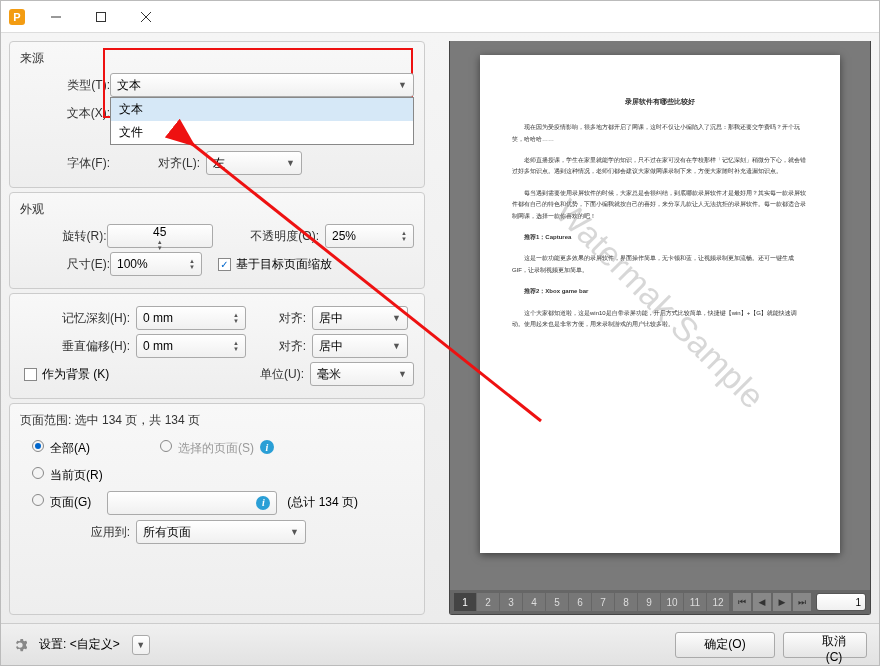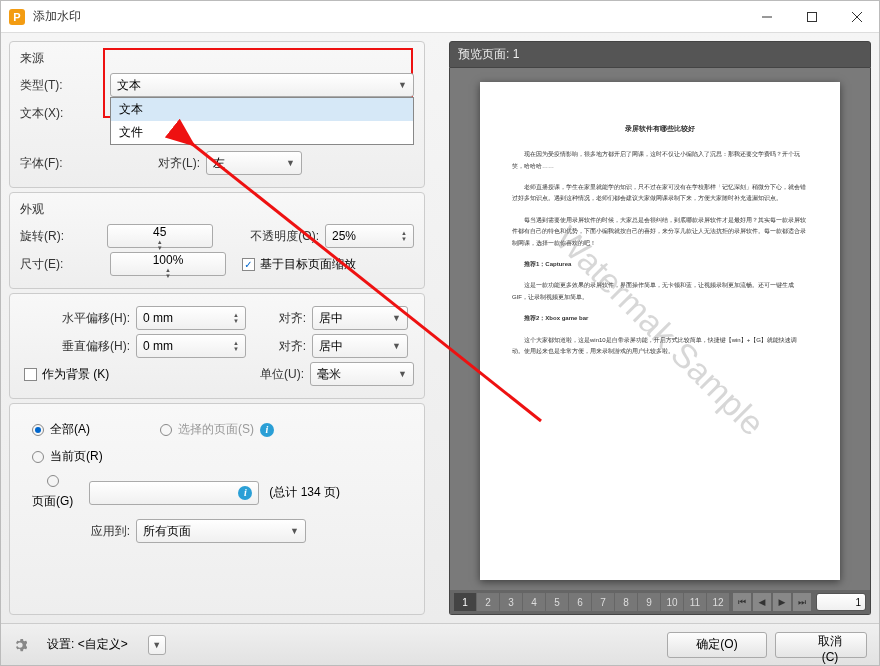--- a/index.html
+++ b/index.html
@@ -9,66 +9,65 @@
 .titlebar .icon { width: 16px; height: 16px; background: #f39c12; border-radius: 3px; margin: 0 8px; display: flex; align-items: center; justify-content: center; color: #fff; font-weight: bold; font-size: 11px; }
 .titlebar .title { font-size: 12px; color: #333; flex: 1; }
 .winbtns { display: flex; }
 .winbtn { width: 45px; height: 32px; display: flex; align-items: center; justify-content: center; cursor: pointer; font-size: 12px; }
 .mainarea { flex: 1; display: flex; background: linear-gradient(#f5f5f5, #ececec); padding: 8px; gap: 24px; min-height: 0; }
 .leftpanel { width: 416px; display: flex; flex-direction: column; gap: 4px; }
 .rightpanel { flex: 1; display: flex; flex-direction: column; }
 .group { border: 1px solid #ccc; border-radius: 4px; background: linear-gradient(#f8f8f8,#eeeeee); padding: 8px 10px; position: relative; }
 .group-title { font-size: 12px; color: #333; margin-bottom: 6px; }
 .row { display: flex; align-items: center; margin: 4px 0; font-size: 12px; }
-.row label { color: #333; }
+.row label { color: #333; text-align: right; }
 .lbl-w { width: 90px; }
 .lbl-w2 { width: 80px; text-align: right; margin-left: 10px; }
 select, input[type=text], .spin, .combo { height: 24px; border: 1px solid #aaa; border-radius: 3px; background: linear-gradient(#fff,#f0f0f0); font-size: 12px; padding: 0 6px; }
 .combo { display: flex; align-items: center; justify-content: space-between; cursor: pointer; position: relative; }
 .combo .arrow { font-size: 9px; color: #555; }
 .spin { display: flex; align-items: center; justify-content: space-between; }
 .spin .val { flex: 1; }
 .spin .arrows { display: flex; flex-direction: column; font-size: 6px; line-height: 6px; color: #555; }
 .btn { height: 26px; border: 1px solid #aaa; border-radius: 3px; background: linear-gradient(#fdfdfd,#e5e5e5); padding: 0 20px; font-size: 12px; cursor: pointer; }
 .chk { display: flex; align-items: center; gap: 5px; }
 .chkbox { width: 13px; height: 13px; border: 1px solid #888; background: #fff; display: flex; align-items: center; justify-content: center; font-size: 10px; color: #06c; }
-.radio-row { display: flex; align-items: center; gap: 6px; margin: 5px 0; font-size: 12px; }
+.radio-row { display: flex; align-items: flex-start; gap: 6px; margin: 5px 0; font-size: 12px; }
 .radio { width: 12px; height: 12px; border: 1px solid #888; border-radius: 50%; display: flex; align-items: center; justify-content: center; }
 .radio.sel::after { content: ""; width: 6px; height: 6px; background: #06c; border-radius: 50%; }
 .source-hl { border: 2px solid #e11; position: absolute; pointer-events: none; }
 .dropdown-list { position: absolute; background: #fff; border: 1px solid #888; z-index: 10; }
 .dropdown-list .ditem { padding: 3px 8px; font-size: 12px; cursor: pointer; }
 .dropdown-list .ditem.sel { background: #d6e8f7; }
 .preview-title { font-size: 12px; color: #eee; background: #555; border: 1px solid #444; border-radius: 3px 3px 0 0; padding: 4px 8px; }
 .preview-body { flex: 1; background: #7a7a7a; border: 1px solid #444; border-top: 0; border-radius: 0 0 3px 3px; display: flex; flex-direction: column; min-height: 0; }
 .page-canvas { flex: 1; padding: 14px; display: flex; justify-content: center; min-height: 0; }
 .page { background: #fff; width: 360px; height: 498px; box-shadow: 0 2px 8px rgba(0,0,0,.5); padding: 40px 32px; font-size: 6px; line-height: 1.9; color: #333; position: relative; overflow: hidden; }
 .page h4 { text-align: center; font-size: 7px; margin: 0 0 14px; font-weight: bold; }
 .page p { margin: 0 0 10px; text-indent: 12px; }
 .wm { position: absolute; left: 50%; top: 50%; transform: translate(-50%,-50%) rotate(45deg); font-size: 34px; color: rgba(140,140,140,.35); font-weight: normal; white-space: nowrap; }
 .pager { background: #666; display: flex; align-items: center; height: 24px; padding: 0 4px; gap: 1px; }
 .pnum { width: 22px; height: 18px; background: #777; color: #ddd; font-size: 10px; display: flex; align-items: center; justify-content: center; cursor: pointer; }
 .pnum.active { background: #444; color: #fff; }
 .pager .nav { width: 18px; height: 18px; background: #888; color: #333; font-size: 9px; display: flex; align-items: center; justify-content: center; margin-left: 1px; cursor: pointer; }
 .pager input { width: 50px; height: 18px; margin-left: 4px; font-size: 10px; text-align: right; padding: 0 4px; border: 1px solid #555; }
 .footer { height: 42px; background: linear-gradient(#f0f0f0,#e2e2e2); border-top: 1px solid #ccc; display: flex; align-items: center; padding: 0 12px; gap: 8px; }
 .footer .spacer { flex: 1; }
-.settings { display: flex; align-items: center; gap: 20px; font-size: 12px; }
+.settings { display: flex; align-items: center; gap: 12px; font-size: 12px; }
 .gear { width: 14px; height: 14px; display: inline-block; }
 .info-ico { width: 14px; height: 14px; background: #2a9fd6; color: #fff; border-radius: 50%; font-size: 10px; font-style: italic; font-weight: bold; display: inline-flex; align-items: center; justify-content: center; font-family: Georgia, serif; }
 .arrow-svg { position: absolute; pointer-events: none; z-index: 20; }
 .dis { color: #999; }
 </style>
 </head>
 <body>
 
 <div class="window">
   <div class="titlebar">
     <div class="icon">P</div>
-    <div class="title">添加水印</div>
     <div class="winbtns">
       <div class="winbtn">
         <svg width="10" height="10">
             <line x1="0" y1="5" x2="10" y2="5" stroke="#333"></line>
           </svg>
       </div>
       <div class="winbtn">
         <svg width="10" height="10">
             <rect x="0.5" y="0.5" width="9" height="9" fill="none" stroke="#333"></rect>
           </svg>
@@ -134,37 +133,37 @@
           <div class="spin" style="width:92px; margin-left:6px;">
             <span class="val">25%</span>
             <span class="arrows">
                 <span>▲</span>
                 <span>▼</span>
               </span>
           </div>
         </div>
         <div class="row">
           <label class="lbl-w">尺寸(E):</label>
-          <div class="spin" style="width:116px;flex-direction:column;">
+          <div class="spin" style="width:92px;">
             <span class="val">100%</span>
             <span class="arrows">
                 <span>▲</span>
                 <span>▼</span>
               </span>
           </div>
           <div class="chk" style="margin-left:16px;">
             <div class="chkbox">✓</div>
             <span>基于目标页面缩放</span>
           </div>
         </div>
       </div>
 
       <div class="group">
         <div class="row">
-          <label style="width:110px; text-align:right;">水平偏移(H):</label>
+          <label style="width:110px; text-align:right;">记忆深刻(H):</label>
           <div class="spin" style="width:110px; margin-left:6px;">
             <span class="val">0 mm</span>
             <span class="arrows">
                 <span>▲</span>
                 <span>▼</span>
               </span>
           </div>
           <label style="width:60px; text-align:right;">对齐:</label>
           <div class="combo" style="width:96px; margin-left:6px;">
             <span>居中</span>
@@ -194,57 +193,57 @@
           <div style="flex:1;"></div>
           <label style="width:60px; text-align:right;">单位(U):</label>
           <div class="combo" style="width:104px; margin-left:6px;">
             <span>毫米</span>
             <span class="arrow">▼</span>
           </div>
         </div>
       </div>
 
       <div class="group" style="flex:1;">
+        <div class="group-title">页面范围: 选中 134 页，共 134 页</div>
         <div class="row">
           <div class="radio-row" style="margin-left:12px;">
             <div class="radio sel"></div>
             <span>全部(A)</span>
           </div>
           <div class="radio-row dis" style="margin-left:70px;">
             <div class="radio"></div>
             <span>选择的页面(S)</span>
             <span class="info-ico">i</span>
           </div>
         </div>
         <div class="radio-row" style="margin-left:12px;">
           <div class="radio"></div>
           <span>当前页(R)</span>
         </div>
         <div class="row">
-          <div class="radio-row" style="margin-left:12px;flex-direction:column;">
+          <div class="radio-row" style="margin-left:12px;">
             <div class="radio"></div>
             <span>页面(G)</span>
           </div>
           <div style="width:170px; height:24px; border:1px solid #aaa; border-radius:3px; background:linear-gradient(#fff,#f0f0f0); margin-left:16px; display:flex; align-items:center; justify-content:flex-end; padding:0 6px;">
             <span class="info-ico">i</span>
           </div>
           <span style="margin-left:10px;">(总计 134 页)</span>
         </div>
         <div class="row">
           <label style="width:110px; text-align:right;">应用到:</label>
           <div class="combo" style="width:170px; margin-left:6px;">
             <span>所有页面</span>
             <span class="arrow">▼</span>
           </div>
         </div>
       </div>
     </div>
 
     <div class="rightpanel">
-      <div class="preview-title">预览页面: 1</div>
       <div class="preview-body">
         <div class="page-canvas">
           <div class="page">
             <h4>录屏软件有哪些比较好</h4>
             <p>现在因为受疫情影响，很多地方都开启了网课，这时不仅让小编陷入了沉思：那我还要交学费吗？开个玩笑，哈哈哈……</p>
             <p>老师直播授课，学生在家里就能学的知识，只不过在家可没有在学校那样「记忆深刻」稍微分下心，就会错过好多知识点。遇到这种情况，老师们都会建议大家做网课录制下来，方便大家随时补充遗漏知识点。</p>
             <p>每当遇到需要使用录屏软件的时候，大家总是会很纠结，到底哪款录屏软件才是最好用？其实每一款录屏软件都有自己的特色和优势，下面小编我就按自己的喜好，来分享几款让人无法抗拒的录屏软件。每一款都适合录制网课，选择一款你喜欢的吧！</p>
             <p style="font-weight:bold; text-indent:12px;">推荐1：Capturea</p>
             <p>这是一款功能更多效果的录屏软件，界面操作简单，无卡顿和蓝，让视频录制更加流畅。还可一键生成GIF，让录制视频更加简单。</p>
             <p style="font-weight:bold; text-indent:12px;">推荐2：Xbox game bar</p>
@@ -281,21 +280,21 @@
       <svg class="gear" viewBox="0 0 16 16">
           <path fill="#888" d="M8 5a3 3 0 100 6 3 3 0 000-6zm7 3c0 .4 0 .7-.1 1l1.4 1.1c.1.1.2.3.1.4l-1.3 2.3c-.1.1-.3.2-.4.1l-1.7-.7c-.4.3-.8.5-1.2.7l-.3 1.8c0 .2-.2.3-.3.3H8.8c-.2 0-.3-.1-.3-.3l-.3-1.8c-.4-.2-.8-.4-1.2-.7l-1.7.7c-.1.1-.3 0-.4-.1L3.6 10.5c-.1-.1 0-.3.1-.4L5.1 9c-.1-.3-.1-.6-.1-1s0-.7.1-1L3.7 5.9c-.1-.1-.2-.3-.1-.4l1.3-2.3c.1-.1.3-.2.4-.1l1.7.7c.4-.3.8-.5 1.2-.7l.3-1.8c0-.2.2-.3.3-.3h2.4c.2 0 .3.1.3.3l.3 1.8c.4.2.8.4 1.2.7l1.7-.7c.1-.1.3 0 .4.1l1.3 2.3c.1.1 0 .3-.1.4L14.9 7c.1.3.1.6.1 1z"></path>
         </svg>
       <span>设置: &lt;自定义&gt;</span>
       <div class="combo" style="width:18px; height:20px; justify-content:center;">
         <span class="arrow">▼</span>
       </div>
     </div>
     <div class="spacer"></div>
     <button class="btn" style="width:100px;">确定(O)</button>
-    <button class="btn" style="width:92px;padding-left:38px;">取消(C)</button>
+    <button class="btn" style="width:84px;padding-left:38px;">取消(C)</button>
   </div>
 
   <svg class="arrow-svg" style="left:0; top:0;" width="880" height="666">
     <defs>
         <marker id="ah" markerWidth="10" markerHeight="8" refX="2" refY="4" orient="auto">
           <polygon points="10 0, 0 4, 10 8" fill="#e11"></polygon>
         </marker>
       </defs>
     <line x1="540" y1="420" x2="190" y2="142" stroke="#e11" stroke-width="3" marker-end="url(#ah)"></line>
   </svg>

